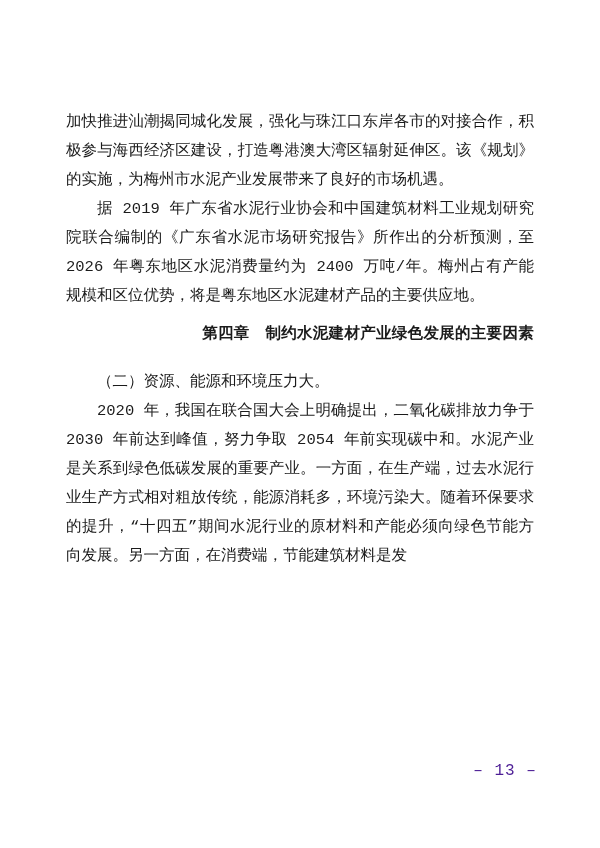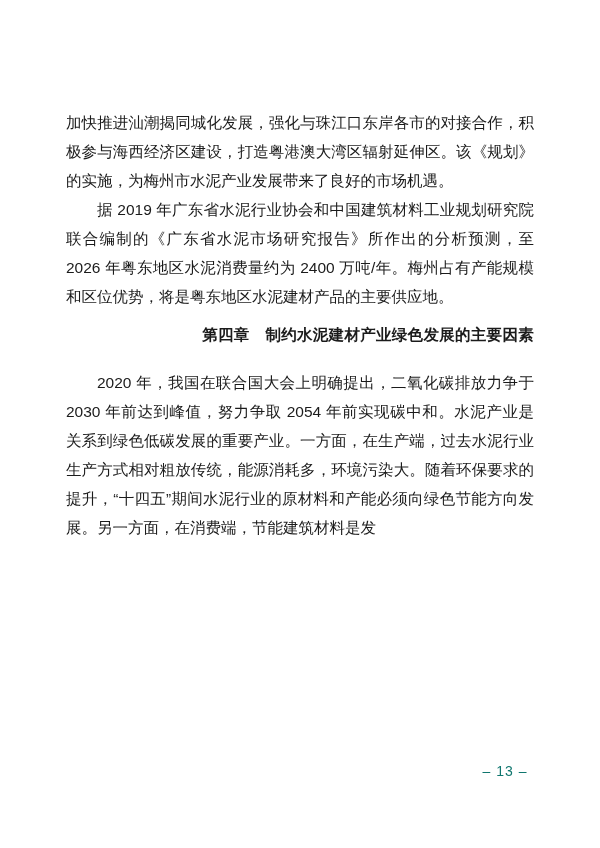--- a/index.html
+++ b/index.html
@@ -6,21 +6,21 @@
     margin: 0;
     padding: 0;
     background: #ffffff;
   }
   .page {
     position: relative;
     width: 600px;
     height: 848px;
     background: #ffffff;
     overflow: hidden;
-    font-family: Liberation Sans, sans-serif;
+    font-family: Liberation Mono, monospace;
     color: #1b1b1b;
     border-radius: 27px;
   }
   .content {
     position: absolute;
     left: 66px;
     top: 108px;
     width: 468px;
     font-size: 15.5px;
     line-height: 29px;
@@ -44,30 +44,31 @@
   .section-heading {
     text-indent: 2em;
     
   }
   .page-number {
     position: absolute;
     top: 762px;
     left: 455px;
     width: 100px;
     text-align: center;
-    font-size: 14px;
+    font-size: 16px;
     line-height: 18px;
-    color: #0f766e;
+    color: #4c1d95;
     letter-spacing: 1px;
   }
 </style>
 </head>
 <body>
 
 <div class="page">
   <div class="content">
     <p>加快推进汕潮揭同城化发展，强化与珠江口东岸各市的对接合作，积极参与海西经济区建设，打造粤港澳大湾区辐射延伸区。该《规划》的实施，为梅州市水泥产业发展带来了良好的市场机遇。</p>
     <p class="indent">据 2019 年广东省水泥行业协会和中国建筑材料工业规划研究院联合编制的《广东省水泥市场研究报告》所作出的分析预测，至 2026 年粤东地区水泥消费量约为 2400 万吨/年。梅州占有产能规模和区位优势，将是粤东地区水泥建材产品的主要供应地。</p>
     <p class="chapter-heading">第四章　制约水泥建材产业绿色发展的主要因素</p>
+    <p class="section-heading">（二）资源、能源和环境压力大。</p>
     <p class="indent">2020 年，我国在联合国大会上明确提出，二氧化碳排放力争于 2030 年前达到峰值，努力争取 2054 年前实现碳中和。水泥产业是关系到绿色低碳发展的重要产业。一方面，在生产端，过去水泥行业生产方式相对粗放传统，能源消耗多，环境污染大。随着环保要求的提升，“十四五”期间水泥行业的原材料和产能必须向绿色节能方向发展。另一方面，在消费端，节能建筑材料是发</p>
   </div>
   <div class="page-number">– 13 –</div>
 </div>
 
 </body></html>

